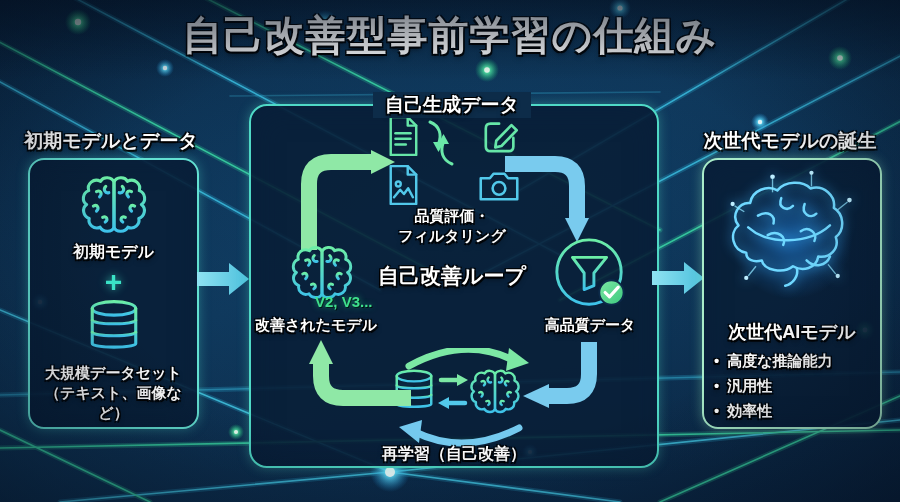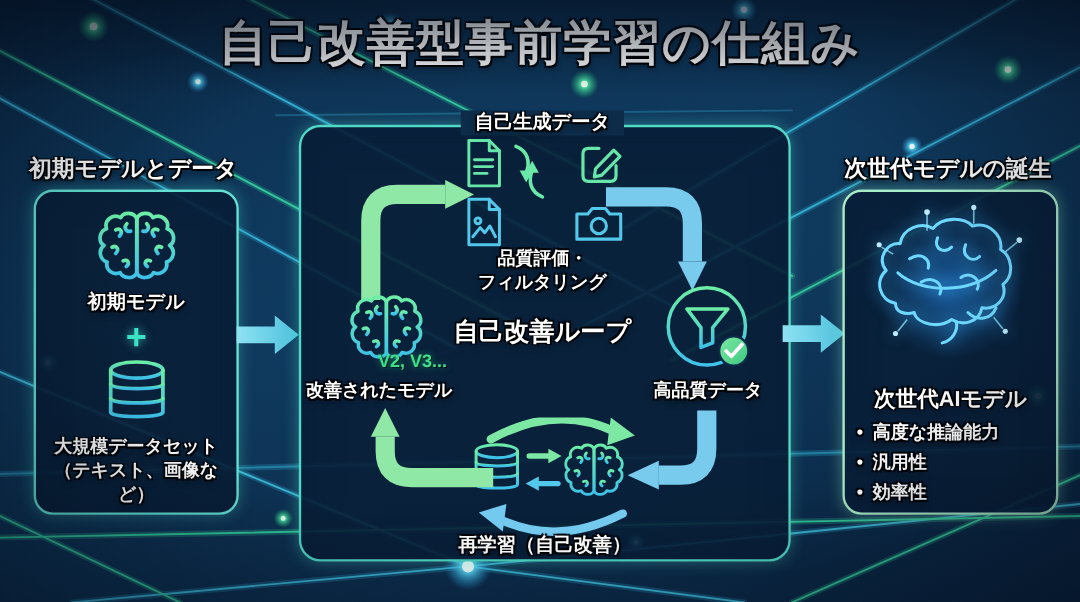--- a/index.html
+++ b/index.html
@@ -21,21 +21,21 @@
   .sec-header{position:absolute;text-align:center;font-size:19px;font-weight:800;}
   .panel{position:absolute;border-radius:16px;background:rgba(9,31,55,.9);}
   .panel.left  {left:28px; top:158px;width:167px;height:267px;
     border:2px solid #63e0d2;box-shadow:0 0 12px rgba(80,230,210,.35), inset 0 0 26px rgba(8,30,58,.7);}
   .panel.center{left:249px;top:104px;width:406px;height:360px;border-radius:18px;
     border:2px solid #4fd9c6;box-shadow:0 0 12px rgba(90,230,200,.35), inset 0 0 30px rgba(8,30,58,.6);}
   .panel.right {left:702px;top:158px;width:176px;height:267px;
     border:2px solid #a9ecc9;box-shadow:0 0 12px rgba(150,240,190,.4), inset 0 0 26px rgba(8,30,58,.7);}
   .center-label{position:absolute;left:249px;top:92px;width:406px;text-align:center;z-index:5;}
   .center-label span{display:inline-block;background:#0d2c49;padding:0 12px;
-    font-size:16px;font-weight:800;}
+    font-size:19px;font-weight:800;}
   .lp-col{display:flex;flex-direction:column;align-items:center;padding-top:14px;}
   .lp-col .lbl{font-size:16px;font-weight:800;margin-top:8px;}
   .plus{font-size:30px;font-weight:700;color:#3ae2c6;line-height:1;margin:4px 0 2px;
     text-shadow:0 0 8px rgba(60,230,200,.7);}
   .small-lbl{font-size:15px;font-weight:800;text-align:center;line-height:1.32;margin-top:10px;}
   .abs{position:absolute;}
   .loop-title{left:113px;top:156px;width:176px;text-align:center;font-size:21px;font-weight:800;}
   .quality{left:131px;top:100px;width:140px;text-align:center;font-size:15px;font-weight:800;line-height:1.35;}
   .improved{left:0px;top:210px;width:130px;text-align:center;font-size:15px;font-weight:800;}
   .versions{left:64px;top:187px;font-size:15px;font-weight:800;color:#3fe08c;

